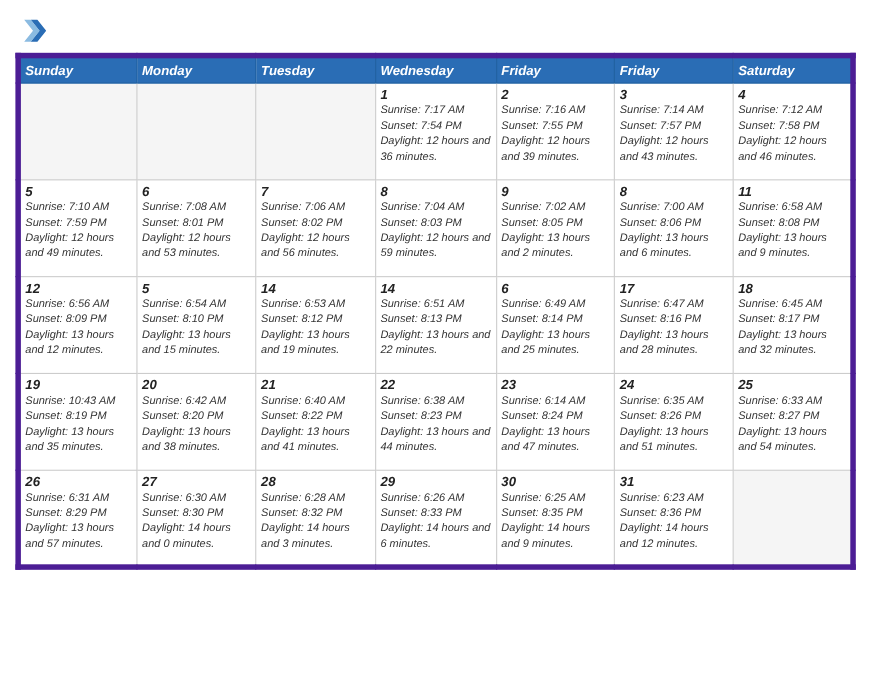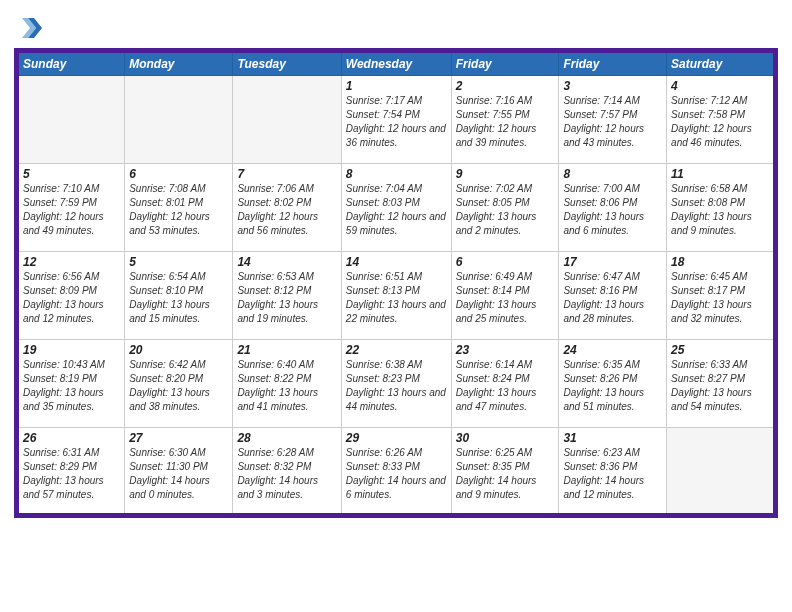--- a/index.html
+++ b/index.html
@@ -314,21 +314,21 @@
           <td>
             <span class="day-num">26</span>
             <div class="day-info">Sunrise: 6:31 AM
 Sunset: 8:29 PM
 Daylight: 13 hours
 and 57 minutes.</div>
           </td>
           <td>
             <span class="day-num">27</span>
             <div class="day-info">Sunrise: 6:30 AM
-Sunset: 11:30 PM
+Sunset: 8:30 PM
 Daylight: 14 hours
 and 0 minutes.</div>
           </td>
           <td>
             <span class="day-num">28</span>
             <div class="day-info">Sunrise: 6:28 AM
 Sunset: 8:32 PM
 Daylight: 14 hours
 and 3 minutes.</div>
           </td>

